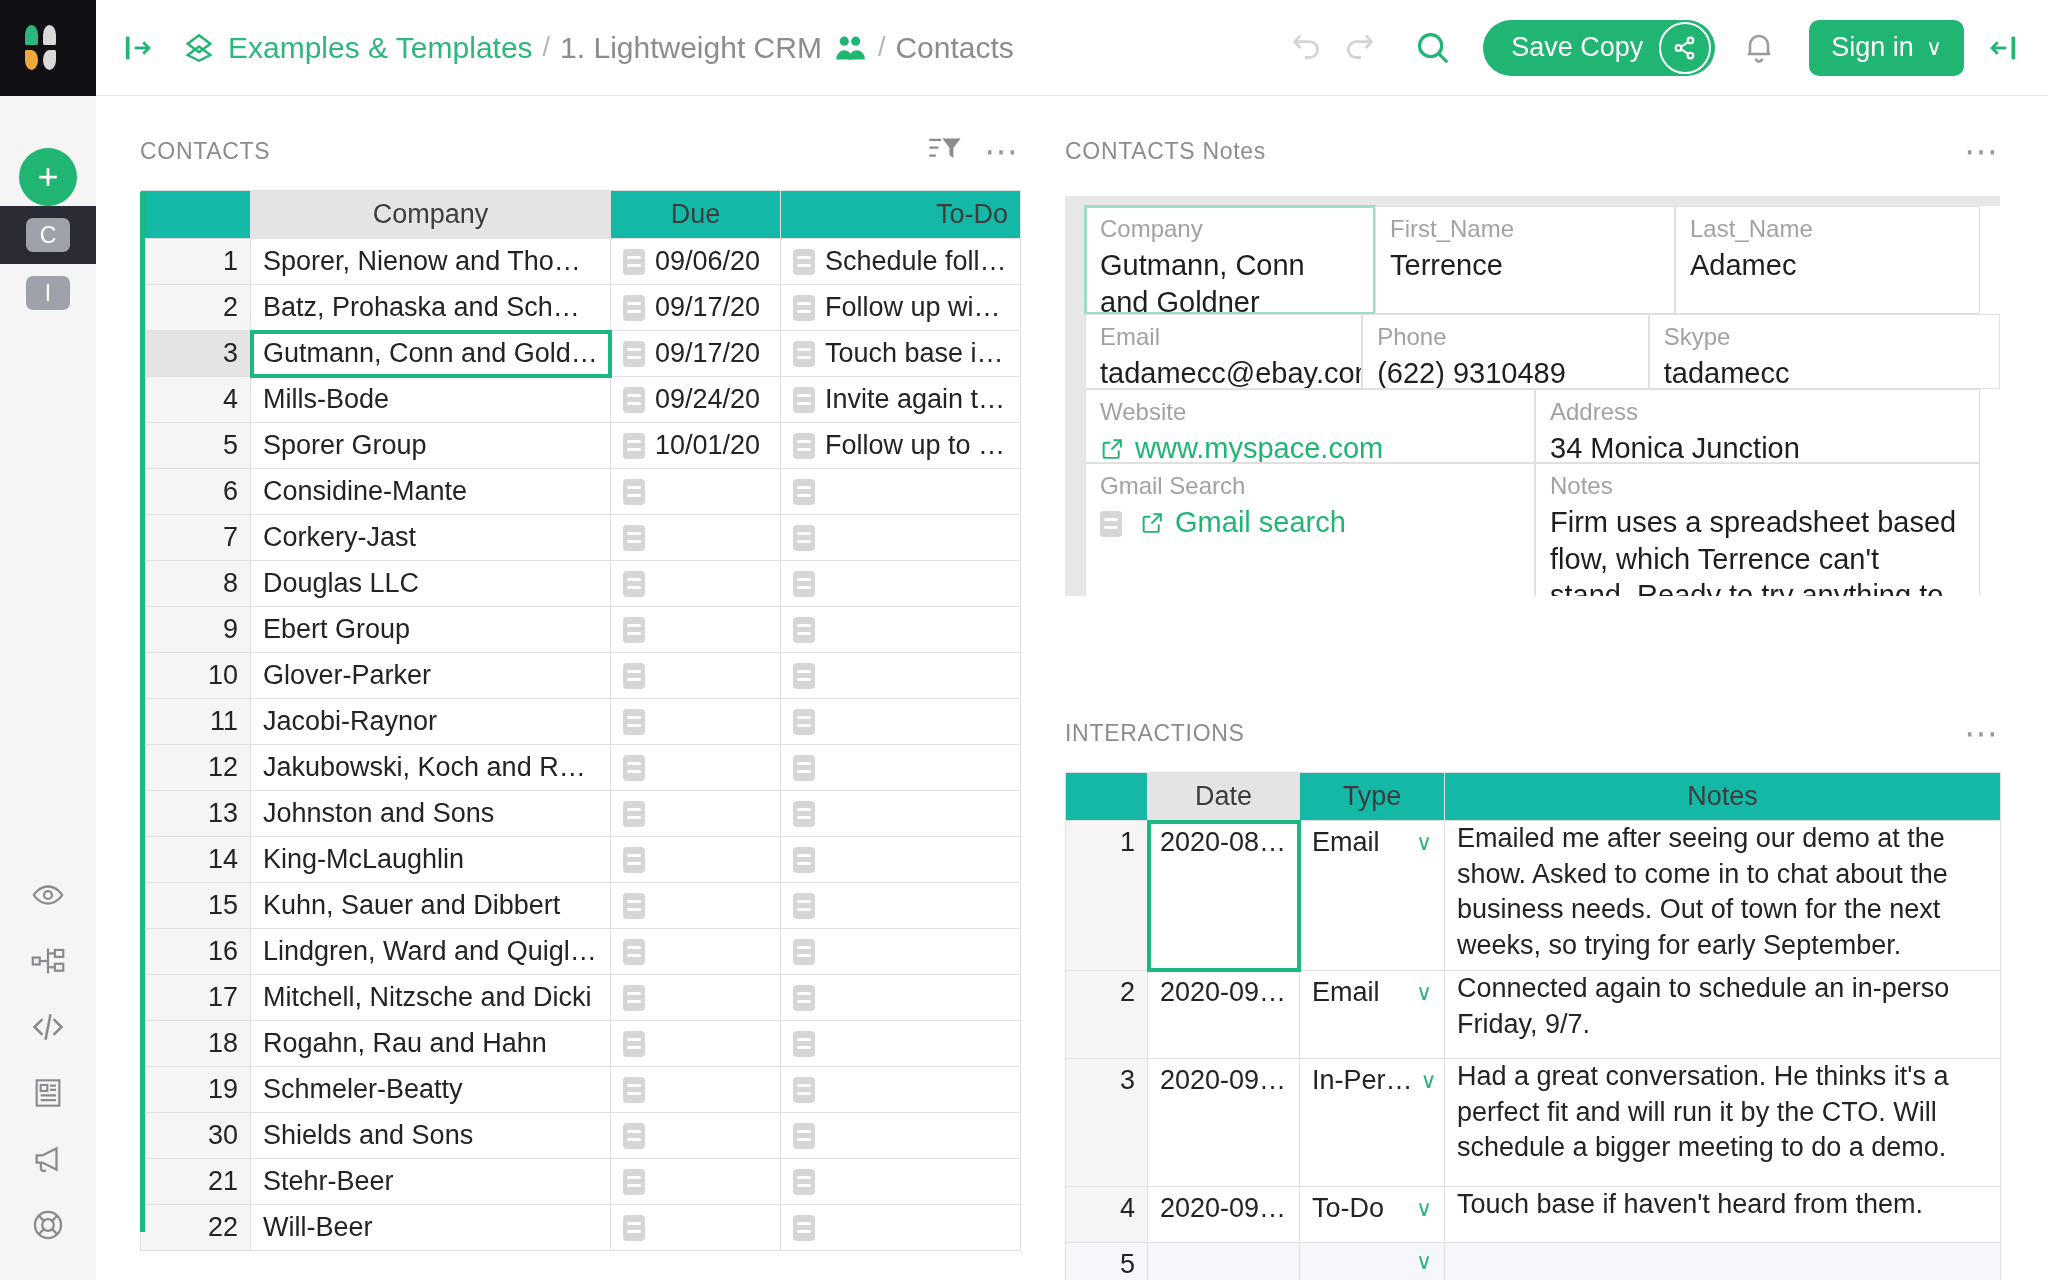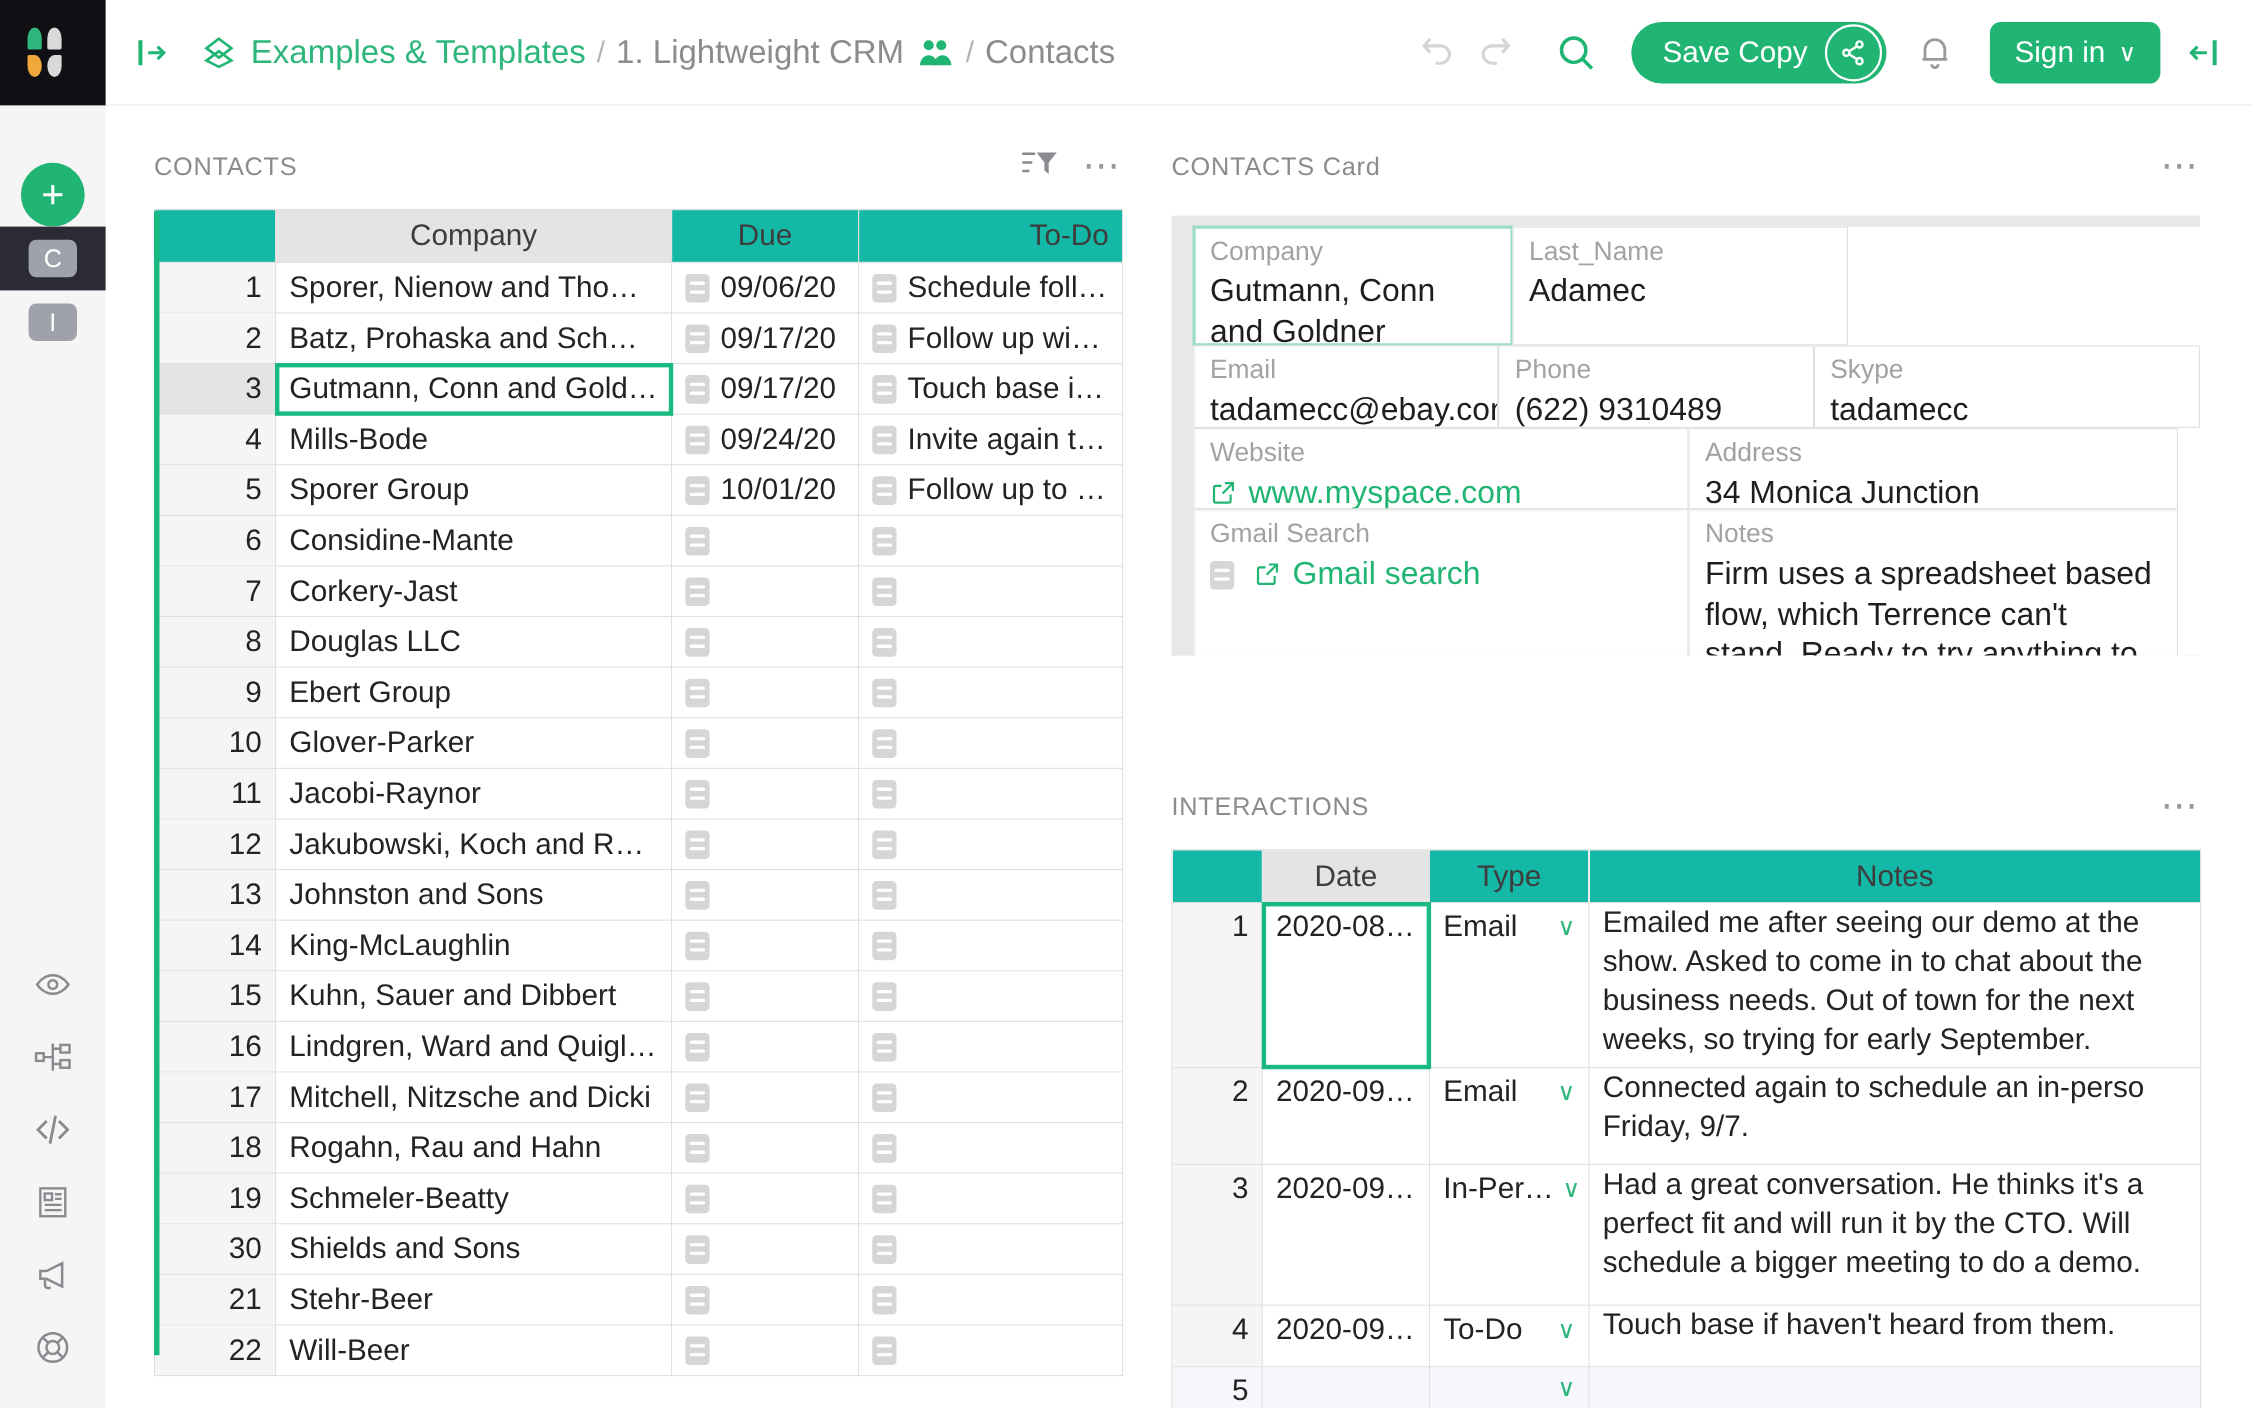--- a/index.html
+++ b/index.html
@@ -447,32 +447,36 @@
           <td><span class="cellflag"></span></td>
           <td><span class="cellflag"></span></td>
         </tr>
       </tbody>
   </table>
 </div>
 <div class="green-edge"></div>
 
 <div class="card-widget">
   <div class="widget-head">
-    <div class="panel-label">CONTACTS Card</div>
+    <div class="panel-label">CONTACTS Notes</div>
     <div class="tools">
       <span class="dots">⋯</span>
     </div>
   </div>
 
   <div class="card-box">
     <div class="card-grid">
       <div class="crow">
         <div class="cfield sel-field" style="width:290px;height:108px">
           <div class="clabel">Company</div>
           <div class="cval">Gutmann, Conn and Goldner</div>
+        </div>
+        <div class="cfield" style="width:300px;height:108px">
+          <div class="clabel">First_Name</div>
+          <div class="cval">Terrence</div>
         </div>
         <div class="cfield" style="width:305px;height:108px">
           <div class="clabel">Last_Name</div>
           <div class="cval">Adamec</div>
         </div>
       </div>
       <div class="crow">
         <div class="cfield" style="width:290px;height:75px">
           <div class="clabel">Email</div>
           <div class="cval">tadamecc@ebay.com</div>

